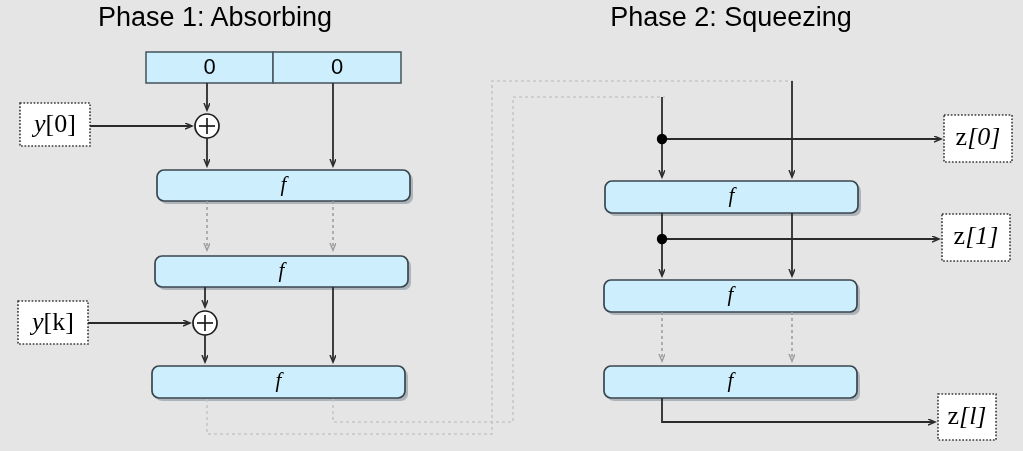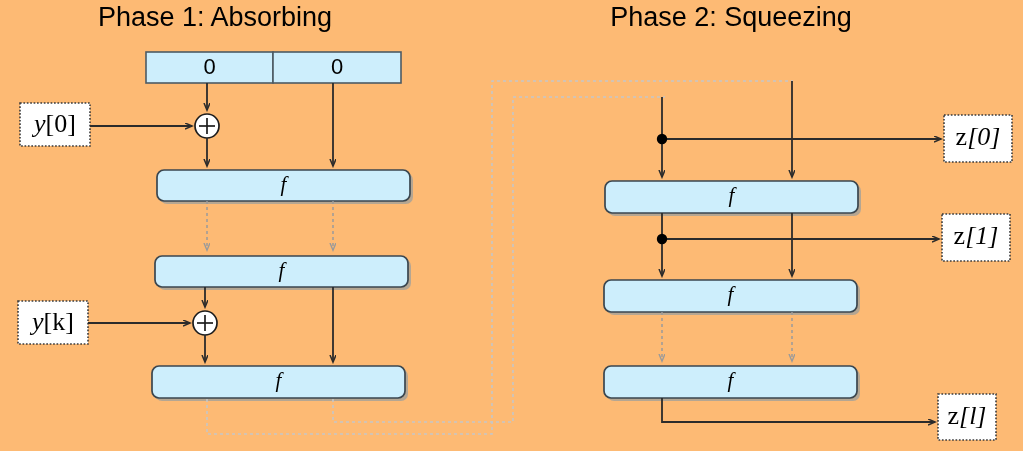--- a/index.html
+++ b/index.html
@@ -11,21 +11,21 @@
   body {
     width: 1023px;
     height: 451px;
     overflow: hidden;
     font-family: "Liberation Sans", sans-serif;
   }
   #diagram-root {
     position: relative;
     width: 1023px;
     height: 451px;
-    background: #fdba74;
+    background: #e5e5e5;
   }
   svg.diagram {
     position: absolute;
     top: 0;
     left: 0;
     width: 1023px;
     height: 451px;
     display: block;
   }
   .phase-title {

